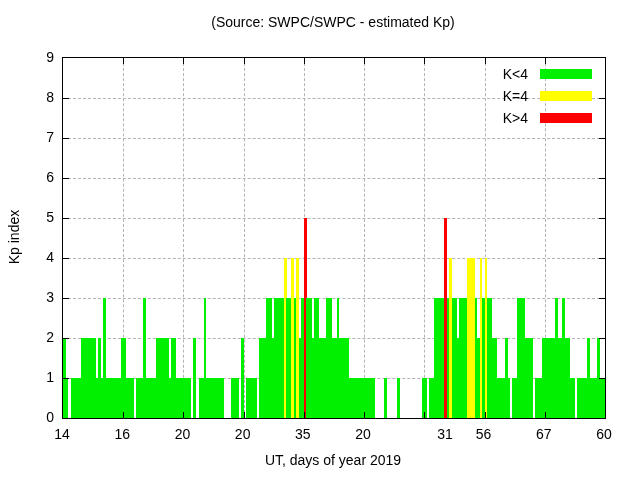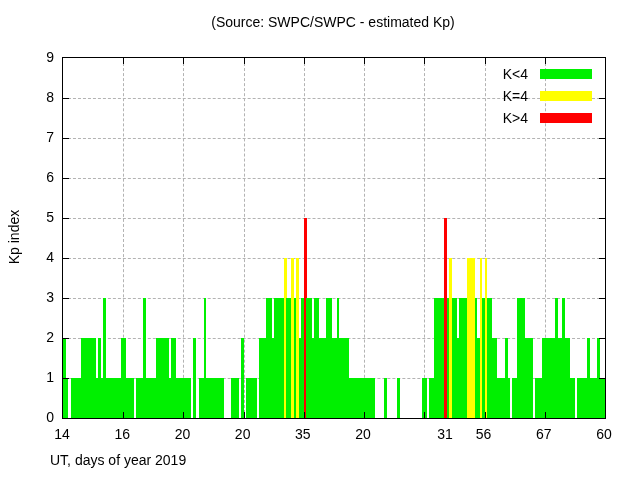--- a/index.html
+++ b/index.html
@@ -9,21 +9,21 @@
   }
   #chart-title{
     position:absolute;left:62px;top:14px;width:542px;text-align:center;
     font-size:14px;white-space:nowrap;
   }
   #y-axis-label{
     position:absolute;left:-86px;top:229px;width:200px;text-align:center;
     font-size:14px;transform:rotate(-90deg);transform-origin:center center;
   }
   #x-axis-label{
-    position:absolute;left:50px;top:452px;width:542px;text-align:left;
+    position:absolute;left:62px;top:452px;width:542px;text-align:center;
     font-size:14px;
   }
   #plot-area{
     position:absolute;left:62px;top:57px;width:542px;height:360px;
     border:1px solid #000;box-sizing:content-box;background:#fff;
   }
   .gridline-h{position:absolute;left:0;width:100%;height:0;border-top:1px dashed #b3b3b3;}
   .gridline-v{position:absolute;top:0;height:100%;width:0;border-left:1px dashed #b3b3b3;}
   .tick{position:absolute;background:#000;}
   .tick-b{width:1px;height:6px;bottom:0;}

